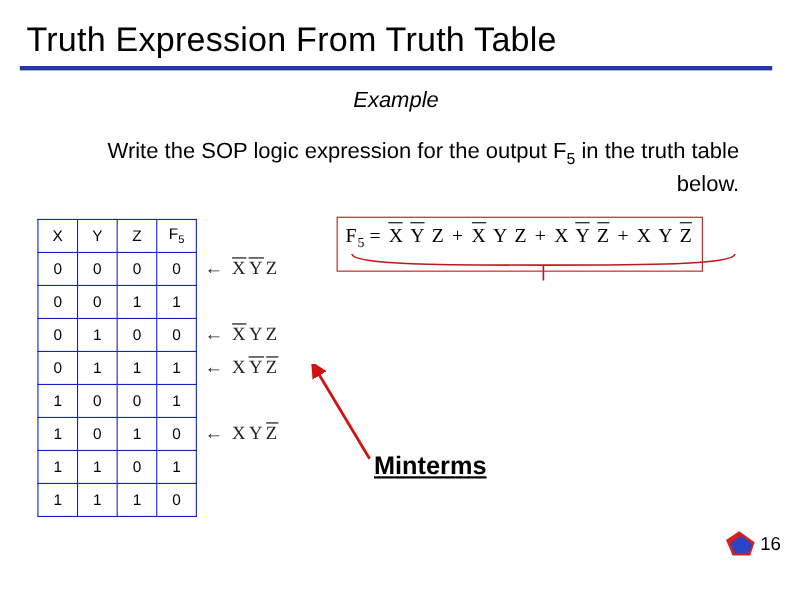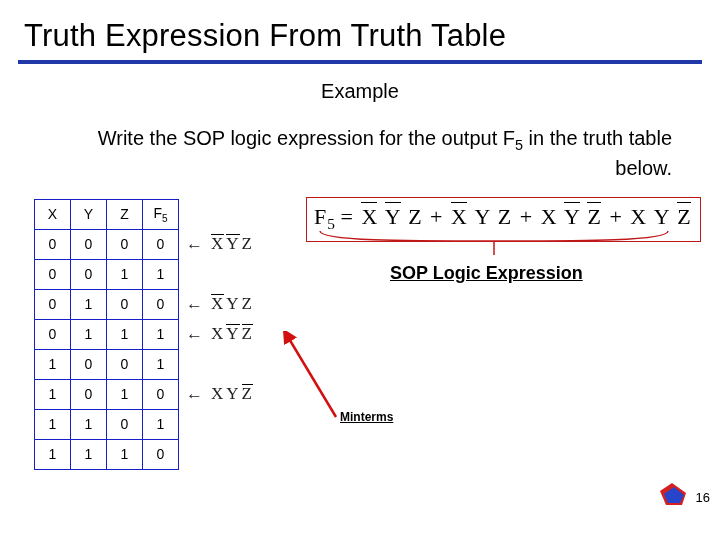--- a/index.html
+++ b/index.html
@@ -17,20 +17,21 @@
     padding: 18px 0 4px 24px;
     letter-spacing: 0.2px;
   }
   .title-rule {
     height: 4px;
     background: #2038a8;
     margin: 2px 18px 0 18px;
   }
   .example-label {
     text-align: center;
+    font-style: italic;
     font-size: 20px;
     margin-top: 16px;
   }
   .prompt {
     text-align: right;
     font-size: 20px;
     margin: 22px 48px 0 48px;
     line-height: 1.3;
   }
   .sub5 { font-size: 0.72em; vertical-align: sub; }
@@ -78,23 +79,23 @@
     position: absolute;
     left: 1px; right: 1px; top: 0px;
     height: 1.2px;
     background: #000;
   }
   .formula-box {
     position: absolute;
     left: 306px;
     top: -2px;
     border: 1.5px solid #c01818;
-    padding: 4px 6px 6px 6px;
+    padding: 4px 6px 16px 6px;
     font-family: 'Times New Roman', serif;
-    font-size: 22px;
+    font-size: 18px;
     white-space: nowrap;
     line-height: 1.4;
   }
   .formula-box .fsub { font-size: 0.7em; vertical-align: sub; }
   .formula-box .term { margin: 0 2px; }
   .brace-svg {
     position: absolute;
     left: 316px;
     top: 30px;
   }
@@ -108,34 +109,34 @@
   }
   .red-arrow {
     position: absolute;
     left: 280px;
     top: 132px;
   }
   .minterms-label {
     position: absolute;
     left: 340px;
     top: 211px;
-    font-size: 12px;
+    font-size: 23px;
     font-weight: 700;
     text-decoration: underline;
   }
   .pltw-logo {
     position: absolute;
     right: 32px;
     bottom: 10px;
   }
   .page-num {
     position: absolute;
     right: 10px;
     bottom: 14px;
-    font-size: 13px;
+    font-size: 17px;
   }
 </style>
 </head>
 <body>
 
 <h1 class="slide-title">Truth Expression From Truth Table</h1>
 <div class="title-rule"></div>
 
 <div class="example-label">Example</div>
 
@@ -235,21 +236,20 @@
       </div>
       <div class="mrow"></div>
     </div>
 
   <div class="formula-box" id="formula-box"><span class="var">F</span><span class="fsub">5</span><span> = </span><span class="term"><span class="var bar">X</span> <span class="var bar">Y</span> <span class="var">Z</span></span><span> + </span><span class="term"><span class="var bar">X</span> <span class="var">Y</span> <span class="var">Z</span></span><span> + </span><span class="term"><span class="var">X</span> <span class="var bar">Y</span> <span class="var bar">Z</span></span><span> + </span><span class="term"><span class="var">X</span> <span class="var">Y</span> <span class="var bar">Z</span></span></div>
 
   <svg class="brace-svg" width="370" height="32">
     <path d="M 4 2 C 4 12, 90 12, 178 12 C 266 12, 352 12, 352 2 M 178 12 L 178 26" stroke="#c01818" stroke-width="1.5" fill="none"></path>
   </svg>
 
-  <div class="sop-label">SOP Logic Expression</div>
 
   <svg class="red-arrow" width="68" height="92">
     <defs>
       <marker id="ah" markerWidth="8" markerHeight="8" refX="2" refY="3" orient="auto">
         <path d="M0,0 L6,3 L0,6 Z" fill="#d31010"></path>
       </marker>
     </defs>
     <line x1="56" y1="86" x2="8" y2="6" stroke="#d31010" stroke-width="2.5" marker-end="url(#ah)"></line>
   </svg>
 

